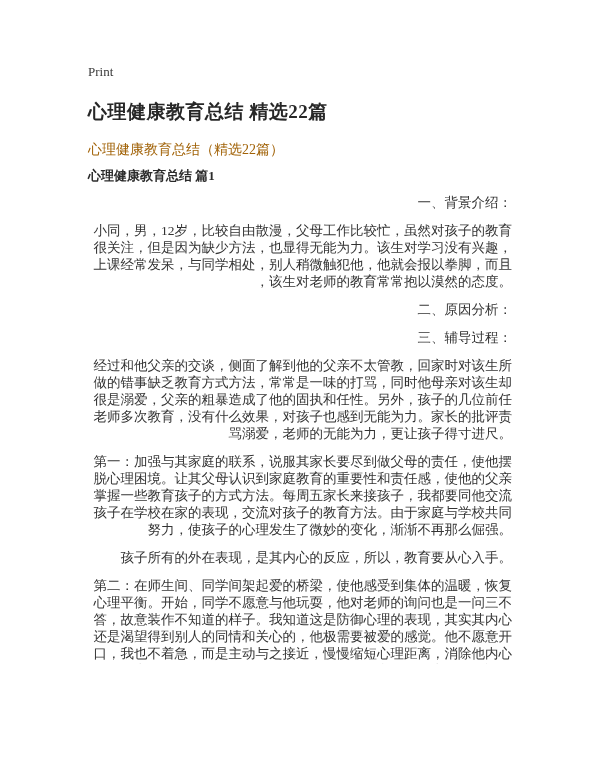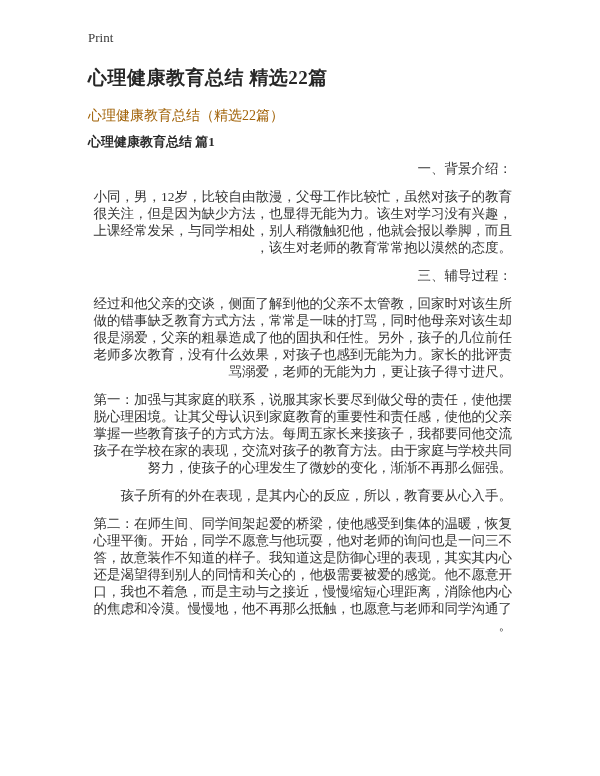--- a/index.html
+++ b/index.html
@@ -10,21 +10,21 @@
   body {
     width: 600px;
     height: 776px;
     overflow: hidden;
     font-family: "Liberation Serif", "DejaVu Serif", serif;
   }
   .page {
     box-sizing: border-box;
     width: 600px;
     height: 664px;
-    padding: 28px 88px 30px 88px;
+    padding: 62px 88px 30px 88px;
     background: #ffffff;
     overflow: hidden;
   }
   .print-link {
     font-size: 13px;
     line-height: 15px;
     color: #3a3a3a;
     margin: 0 0 20px 0;
     display: inline-block;
     cursor: pointer;
@@ -74,20 +74,21 @@
   <h1 class="doc-title">心理健康教育总结 精选22篇</h1>
 
   <p class="doc-subtitle">心理健康教育总结（精选22篇）</p>
 
   <h2 class="article-heading">心理健康教育总结 篇1</h2>
 
   <p class="blk sec">一、背景介绍：</p>
 
   <p class="blk">小同，男，12岁，比较自由散漫，父母工作比较忙，虽然对孩子的教育很关注，但是因为缺少方法，也显得无能为力。该生对学习没有兴趣，上课经常发呆，与同学相处，别人稍微触犯他，他就会报以拳脚，而且，该生对老师的教育常常抱以漠然的态度。</p>
 
+  <p class="blk sec">二、原因分析：</p>
 
   <p class="blk sec">三、辅导过程：</p>
 
   <p class="blk">经过和他父亲的交谈，侧面了解到他的父亲不太管教，回家时对该生所做的错事缺乏教育方式方法，常常是一味的打骂，同时他母亲对该生却很是溺爱，父亲的粗暴造成了他的固执和任性。另外，孩子的几位前任老师多次教育，没有什么效果，对孩子也感到无能为力。家长的批评责骂溺爱，老师的无能为力，更让孩子得寸进尺。</p>
 
   <p class="blk">第一：加强与其家庭的联系，说服其家长要尽到做父母的责任，使他摆脱心理困境。让其父母认识到家庭教育的重要性和责任感，使他的父亲掌握一些教育孩子的方式方法。每周五家长来接孩子，我都要同他交流孩子在学校在家的表现，交流对孩子的教育方法。由于家庭与学校共同努力，使孩子的心理发生了微妙的变化，渐渐不再那么倔强。</p>
 
   <p class="blk">孩子所有的外在表现，是其内心的反应，所以，教育要从心入手。</p>
 
   <p class="blk">第二：在师生间、同学间架起爱的桥梁，使他感受到集体的温暖，恢复心理平衡。开始，同学不愿意与他玩耍，他对老师的询问也是一问三不答，故意装作不知道的样子。我知道这是防御心理的表现，其实其内心还是渴望得到别人的同情和关心的，他极需要被爱的感觉。他不愿意开口，我也不着急，而是主动与之接近，慢慢缩短心理距离，消除他内心的焦虑和冷漠。慢慢地，他不再那么抵触，也愿意与老师和同学沟通了。</p>

